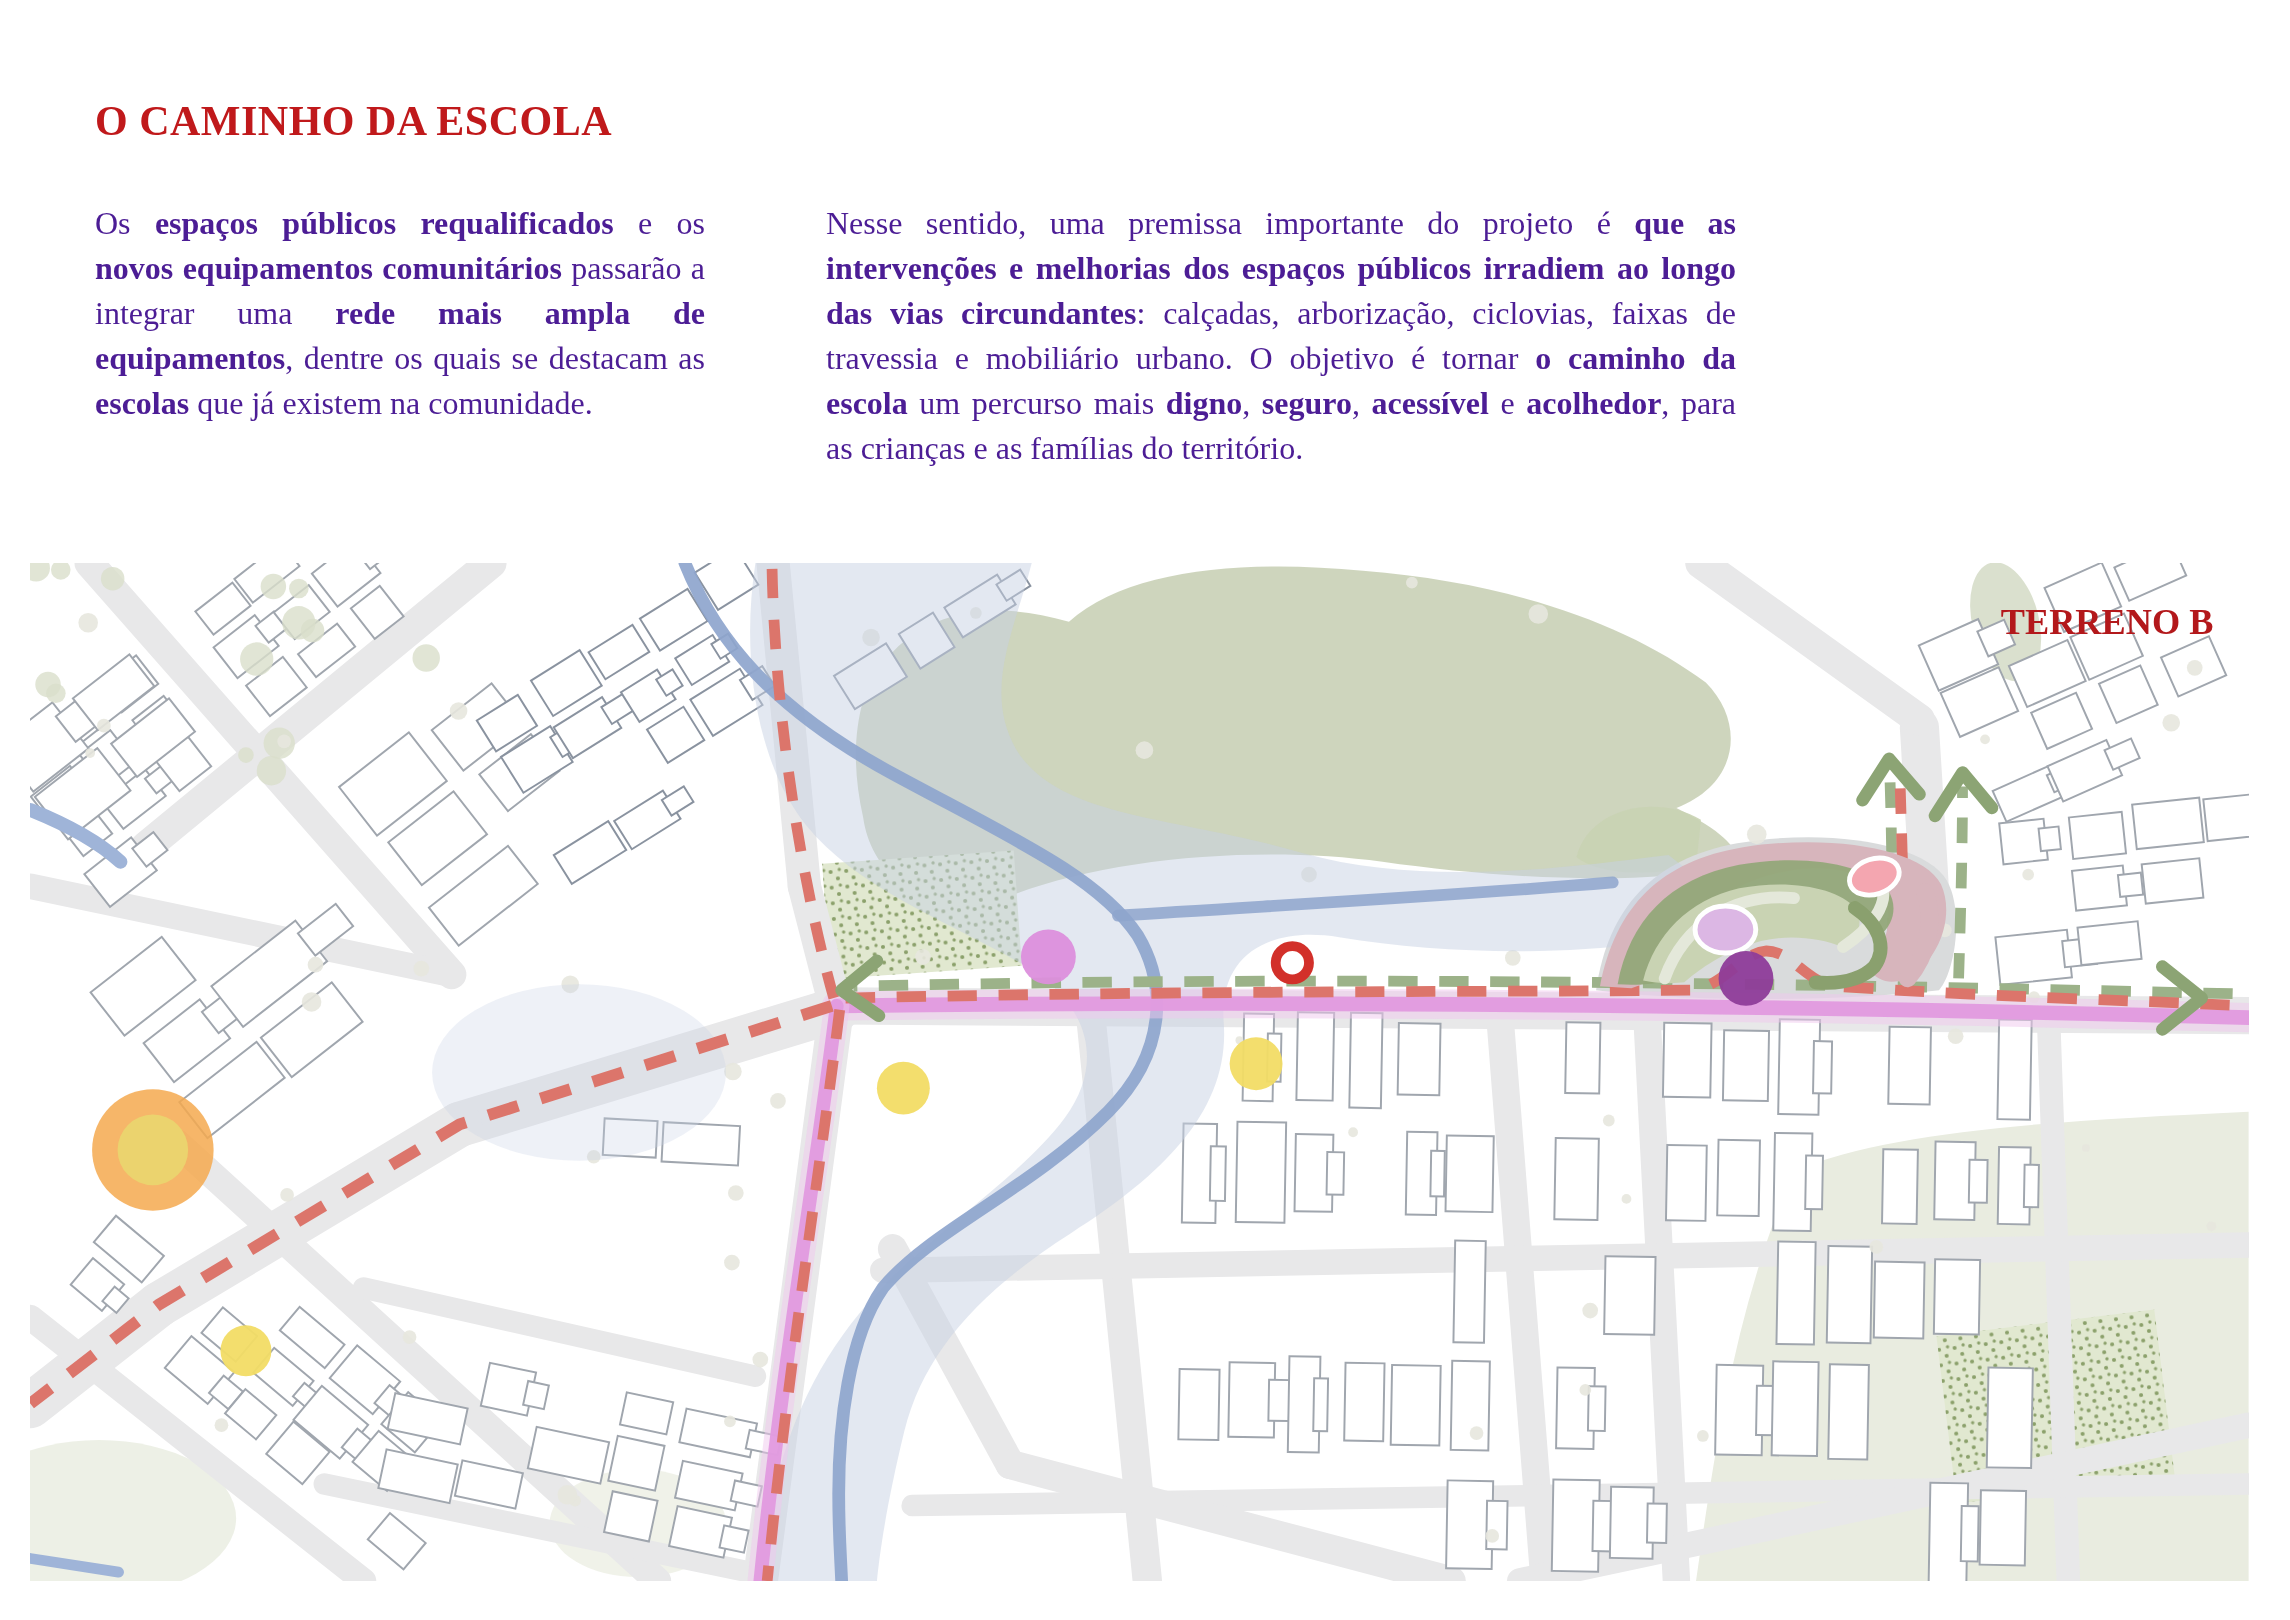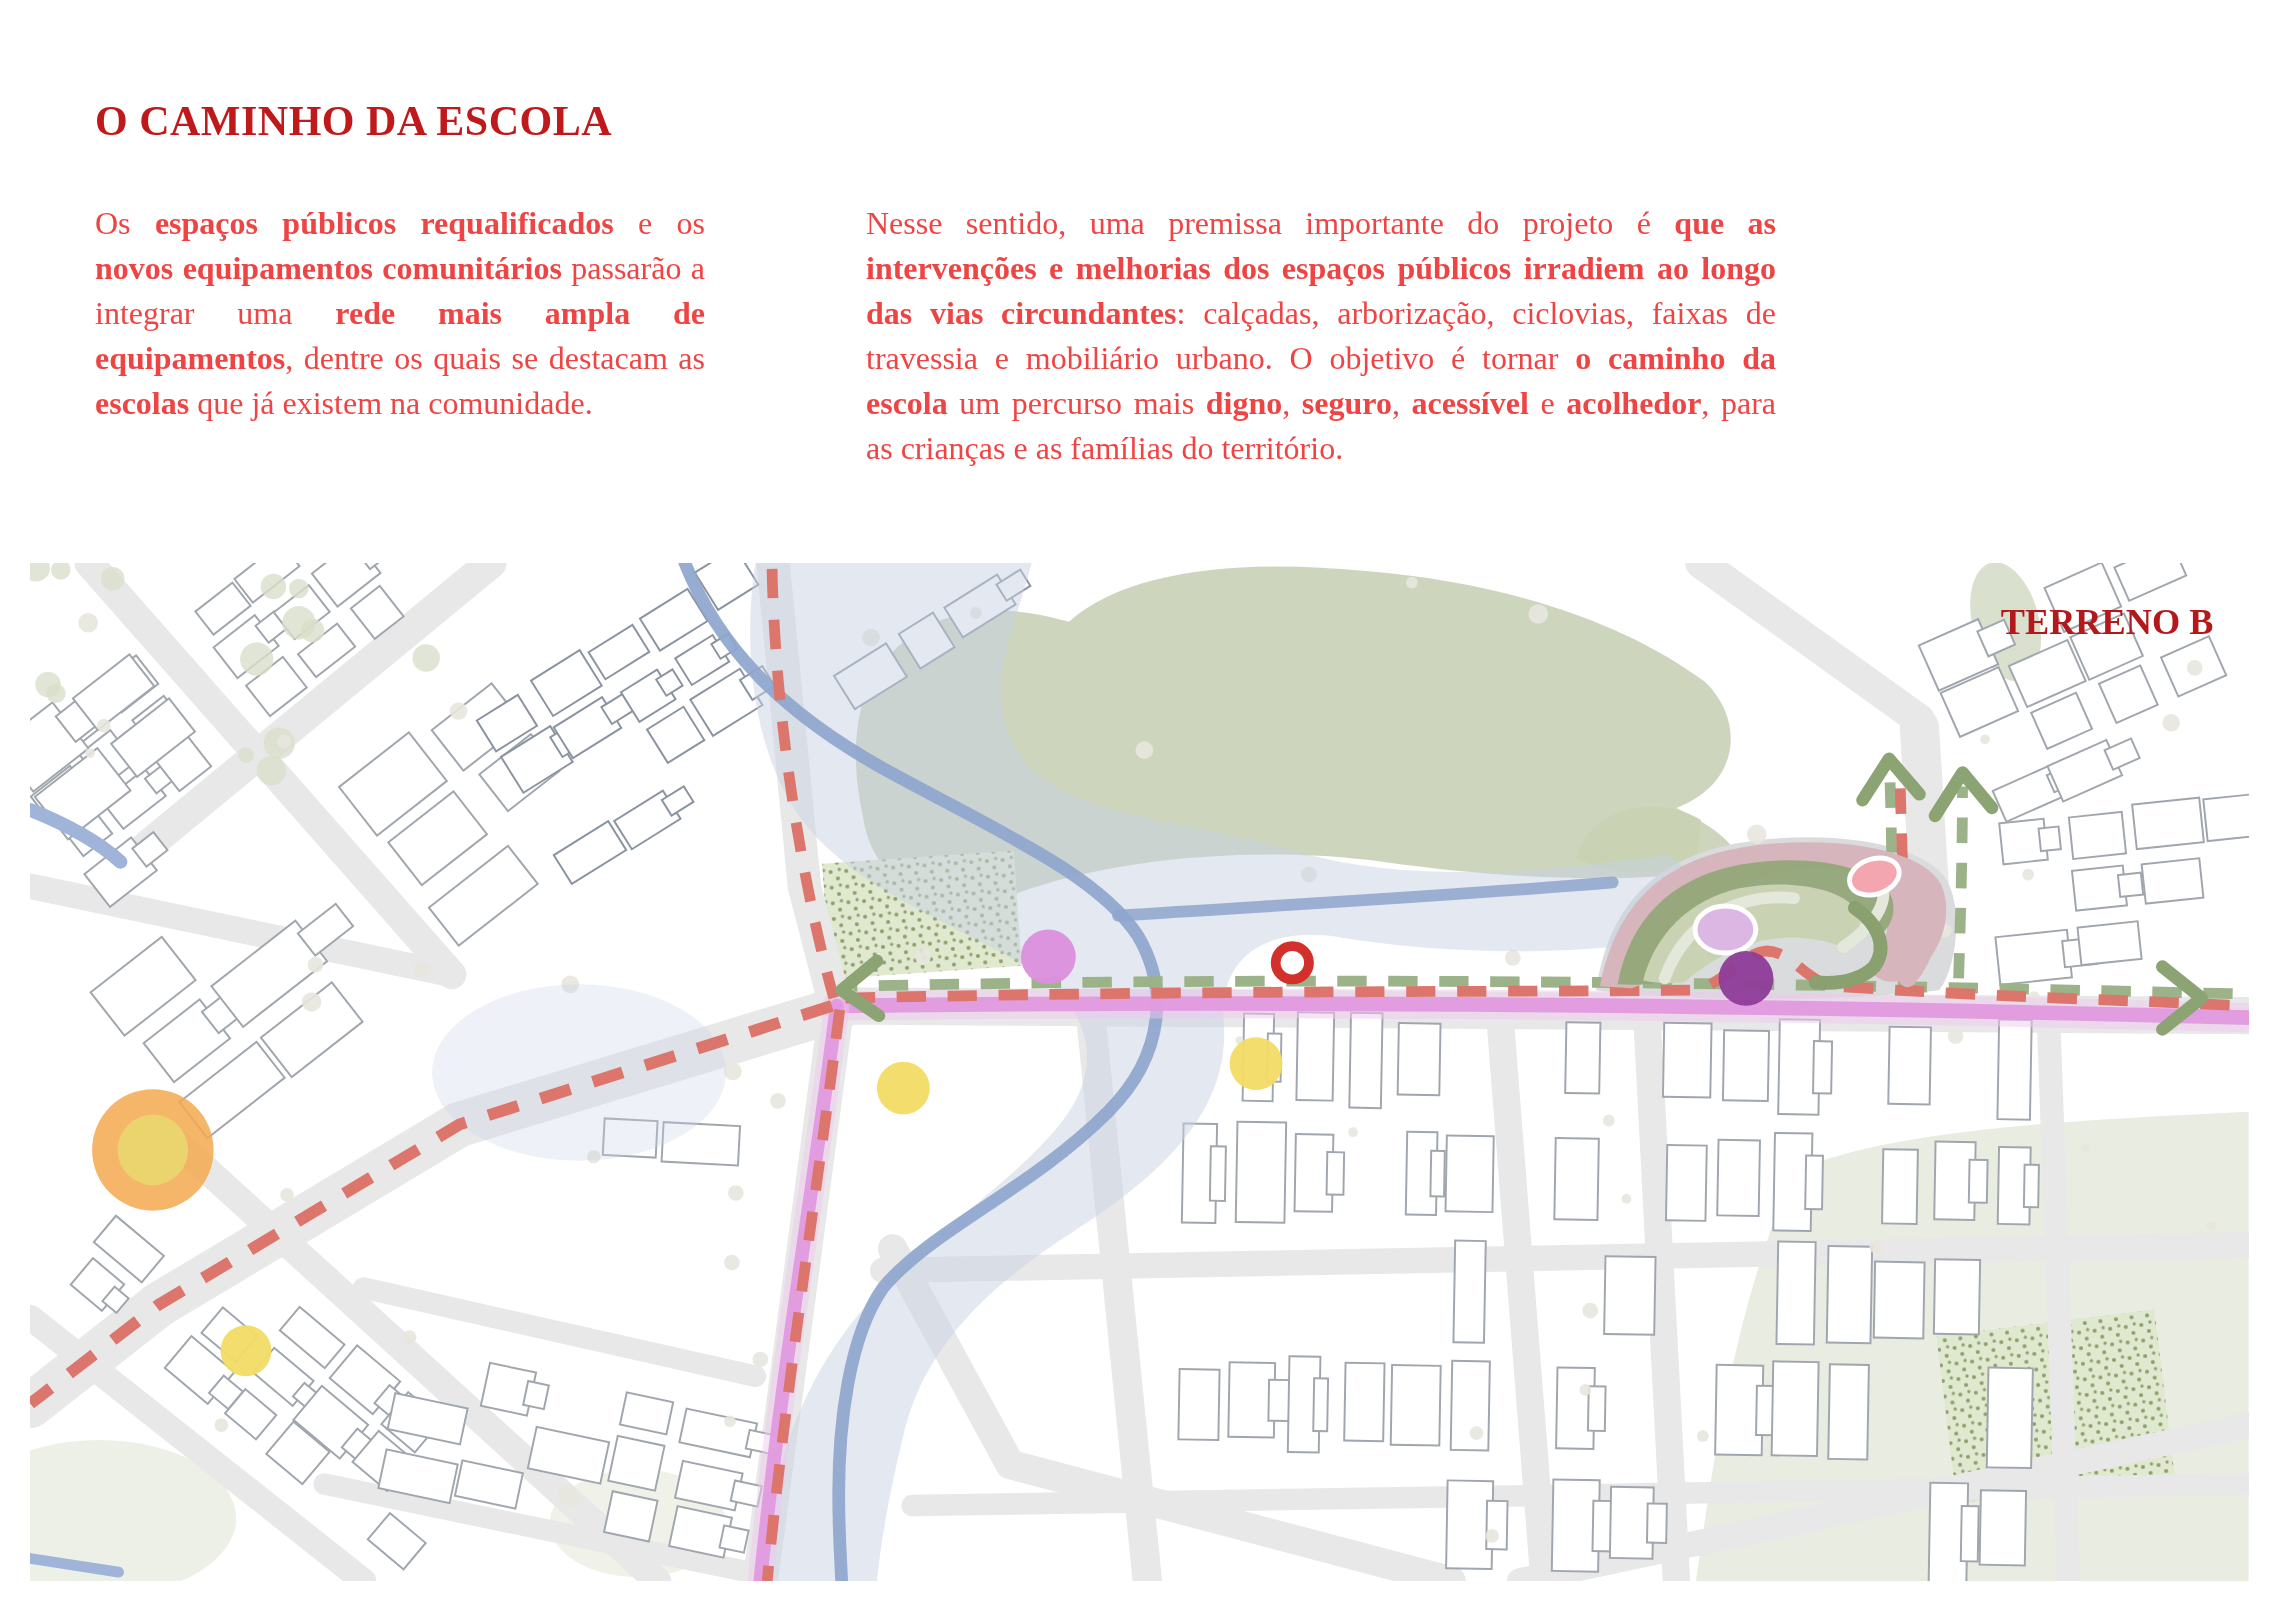--- a/index.html
+++ b/index.html
@@ -1,22 +1,22 @@
 <!DOCTYPE html>
 <html style="--title-red: #C0191B;"><head>
 <meta charset="utf-8">
 <style>
   html,body{margin:0;padding:0;}
   body{width:2291px;height:1620px;position:relative;background:#ffffff;overflow:hidden;
        font-family:"Liberation Serif","DejaVu Serif",serif;}
   .title{position:absolute;left:95px;top:69px;font-size:42px;font-weight:700;letter-spacing:0.5px;color:var(--title-red,#C0191B);}
-  .col{position:absolute;top:169px;text-align:justify;font-size:32px;line-height:45px;color:#ef4444;}
+  .col{position:absolute;top:169px;text-align:justify;font-size:32px;line-height:45px;color:#4c1d95;}
   .col b{font-weight:700;}
   #col1{left:95px;width:610px;}
-  #col2{left:866px;width:910px;}
+  #col2{left:826px;width:910px;}
   #map{position:absolute;left:30px;top:563px;width:2219px;height:1018px;}
   #map svg{display:block;}
 </style>
 </head>
 <body>
 
 <h1 class="title">O CAMINHO DA ESCOLA</h1>
 
 <p class="col" id="col1"><span>Os </span><b>espaços públicos requalificados</b><span> e os </span><b>novos equipamentos comunitários</b><span> passarão a integrar uma </span><b>rede mais ampla de equipamentos</b><span>, dentre os quais se destacam as </span><b>escolas</b><span> que já existem na comunidade.</span></p>
 <p class="col" id="col2"><span>Nesse sentido, uma premissa importante do projeto é </span><b>que as intervenções e melhorias dos espaços públicos irradiem ao longo das vias circundantes</b><span>: calçadas, arborização, ciclovias, faixas de travessia e mobiliário urbano. O objetivo é tornar </span><b>o caminho da escola</b><span> um percurso mais </span><b>digno</b><span>, </span><b>seguro</b><span>, </span><b>acessível</b><span> e </span><b>acolhedor</b><span>, para as crianças e as famílias do território.</span></p>

